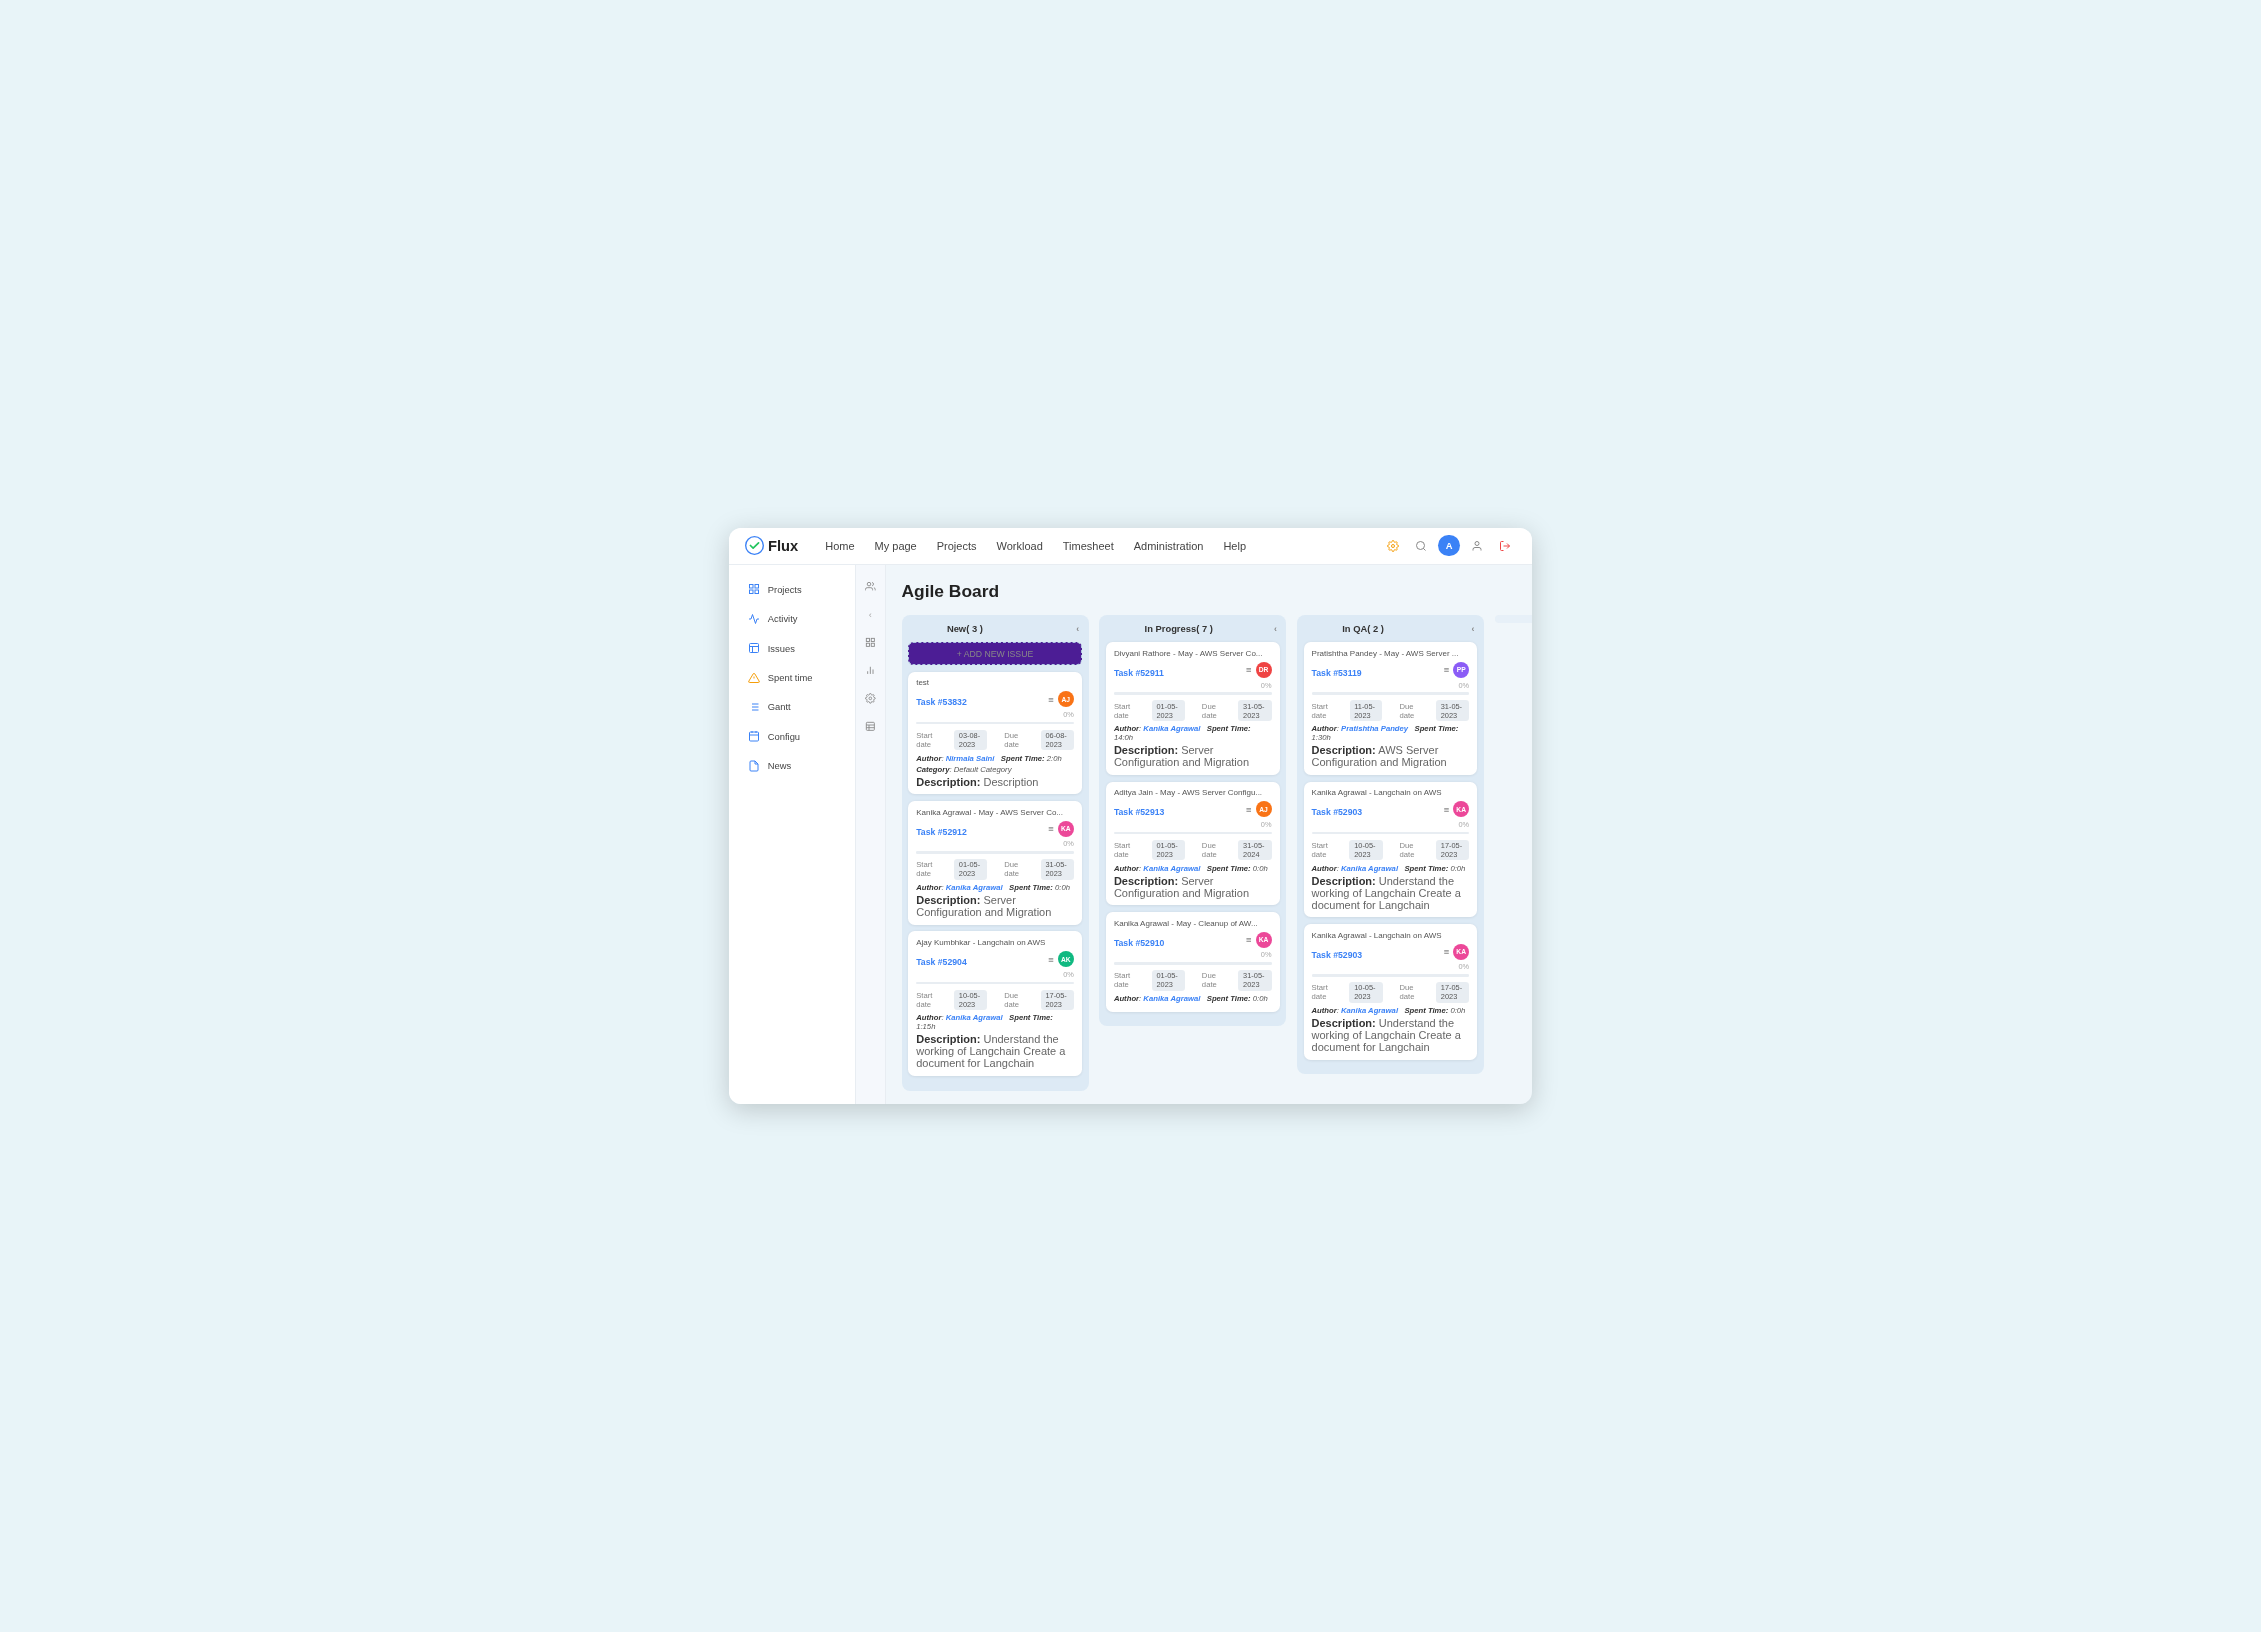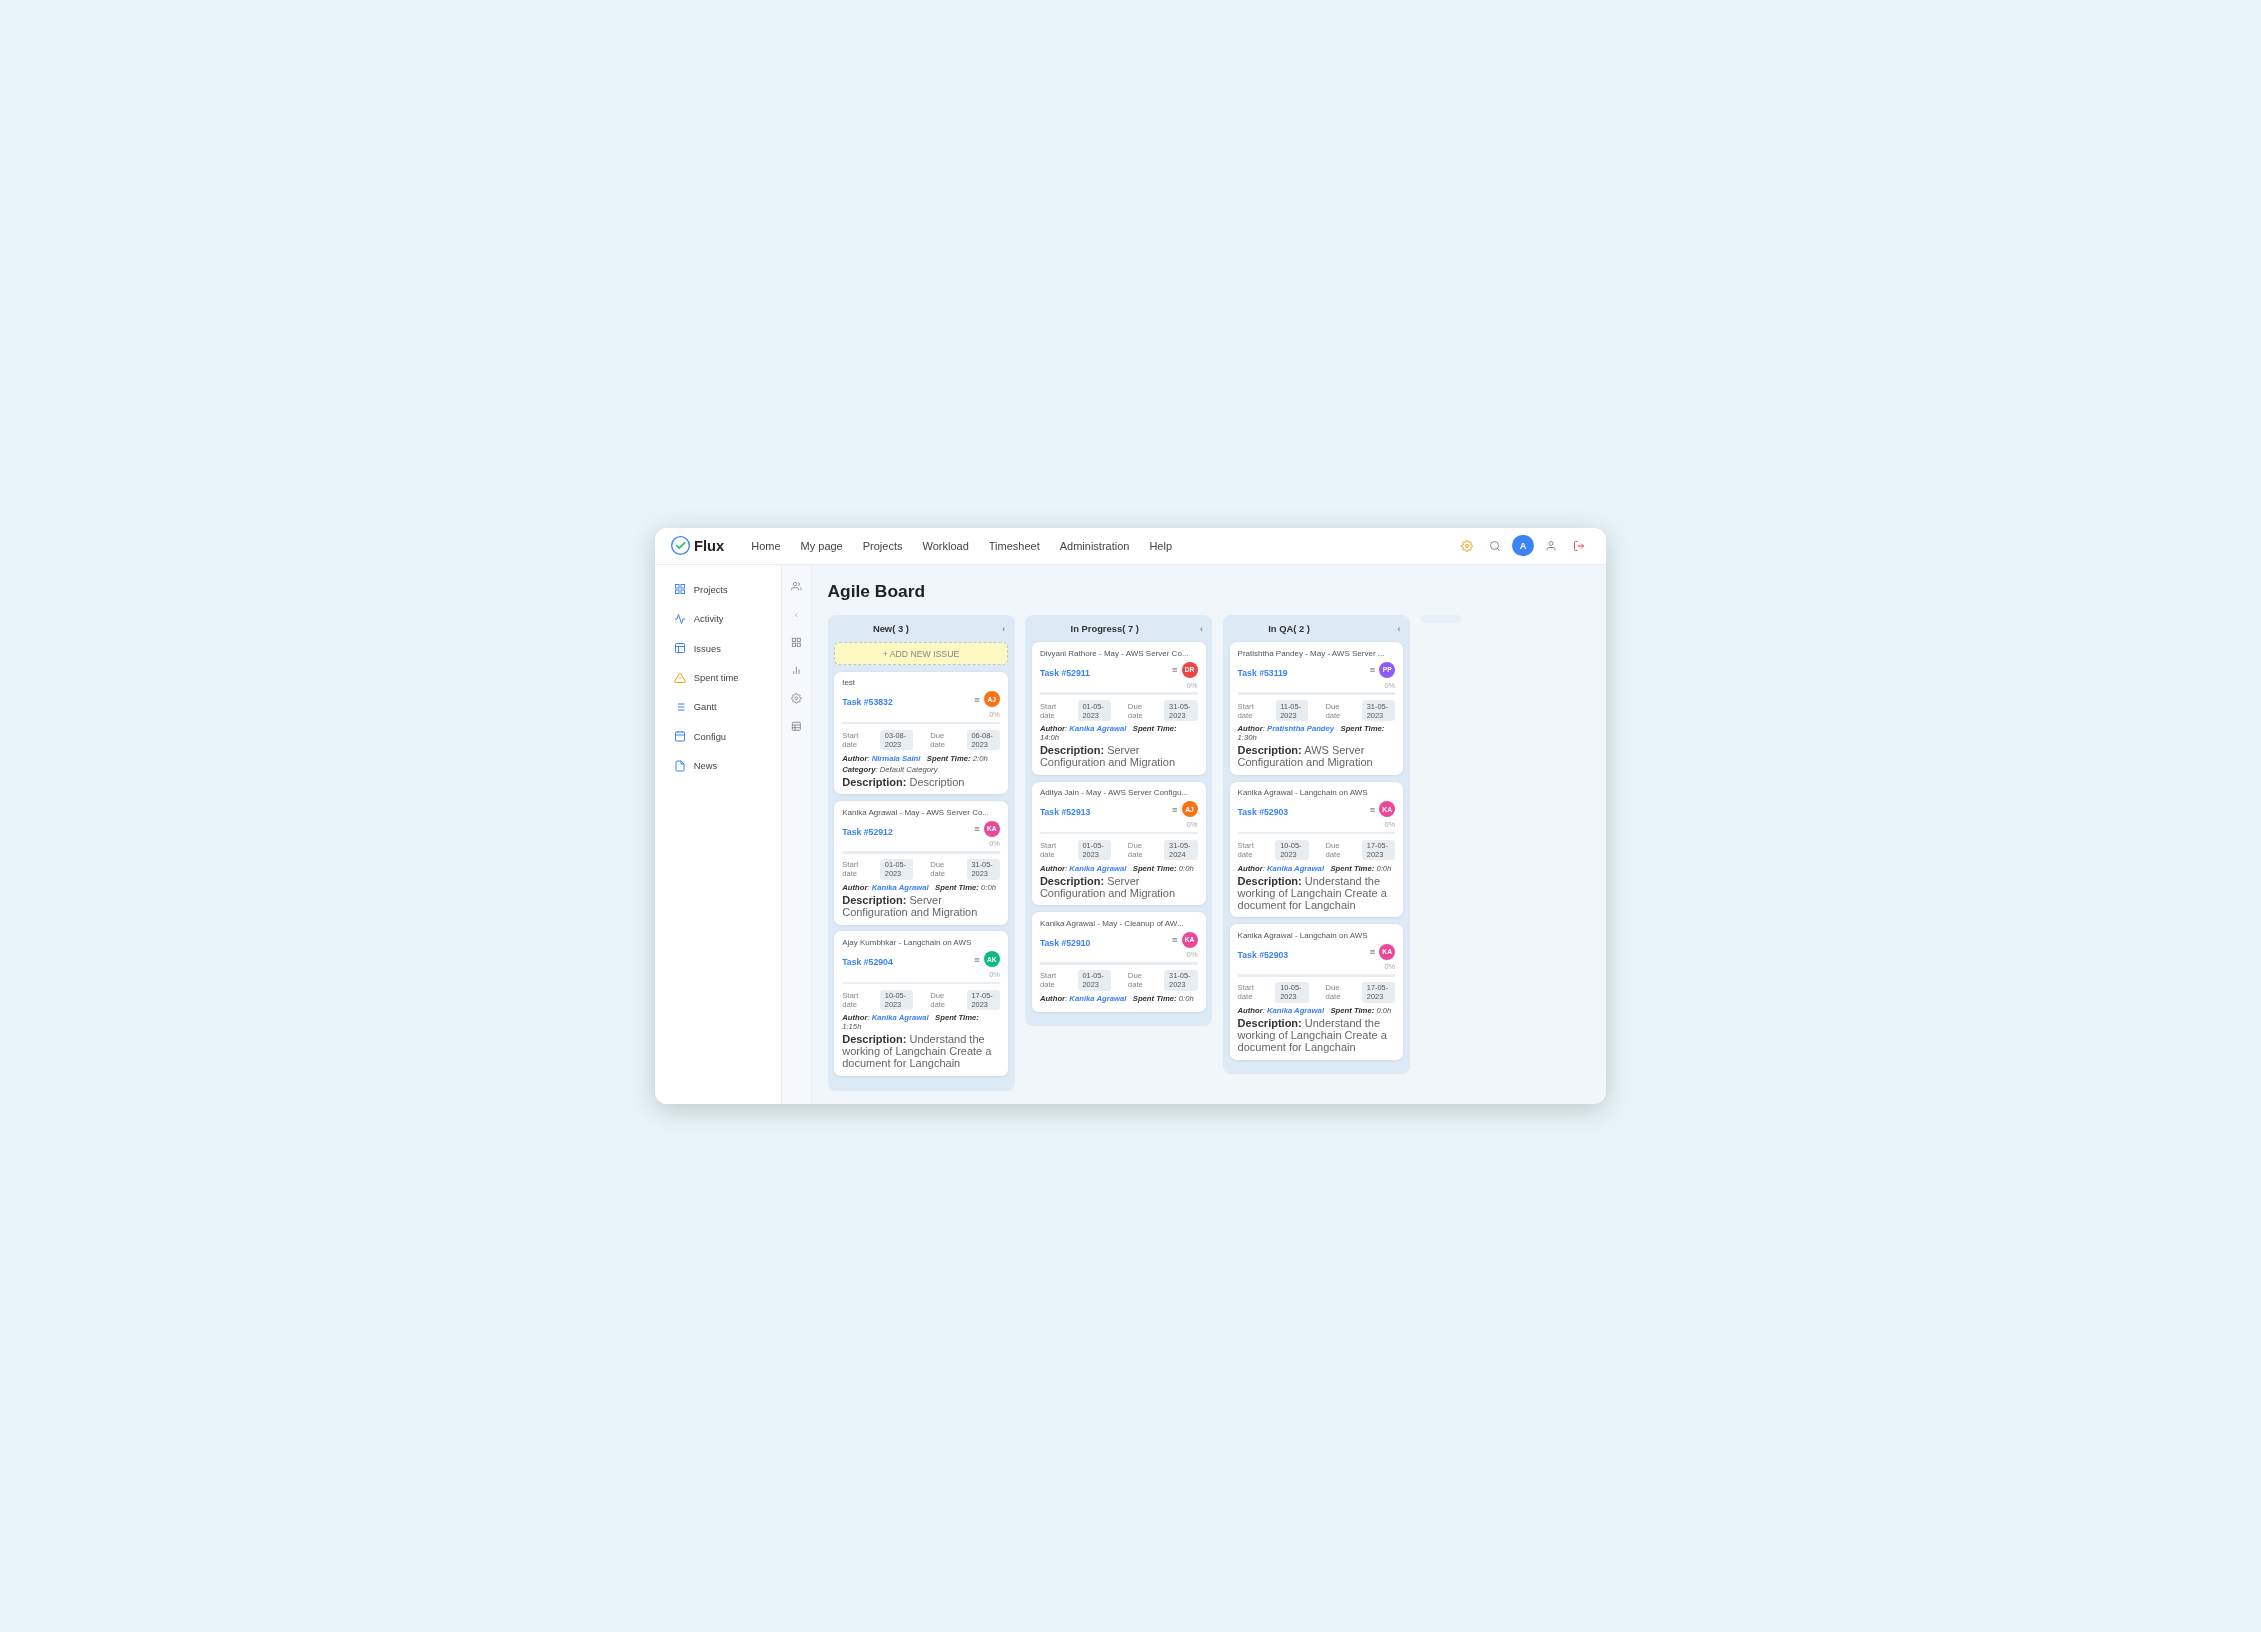--- a/index.html
+++ b/index.html
@@ -10,21 +10,21 @@
       display: flex;
       align-items: center;
       justify-content: center;
       padding: 13.4px;
     }
 
     .app-window {
       background: #f0f6fa;
       border-radius: 12px;
       box-shadow: 0 5.4px 27px rgba(0,0,0,0.18);
-      width: 951px;
+      width: 803px;
       min-height: 576px;
       overflow: hidden;
       position: relative;
     }
 
     
     .navbar {
       background: #fff;
       height: 37px;
       display: flex;
@@ -180,21 +180,21 @@
     .column-chevron {
       cursor: pointer;
       color: #888;
       font-size: 8.7px;
     }
 
     .add-issue-btn {
       width: calc(100% - 13.4px);
       margin: 0 6.7px 6.7px 6.7px;
       padding: 5.4px;
-      background: #fef9c3;
+      background: #4c1d95;
       border: 1px dashed #b0c8e0;
       border-radius: 5.4px;
       text-align: center;
       font-size: 8.7px;
       color: #888;
       cursor: pointer;
       font-weight: 500;
     }
 
     

